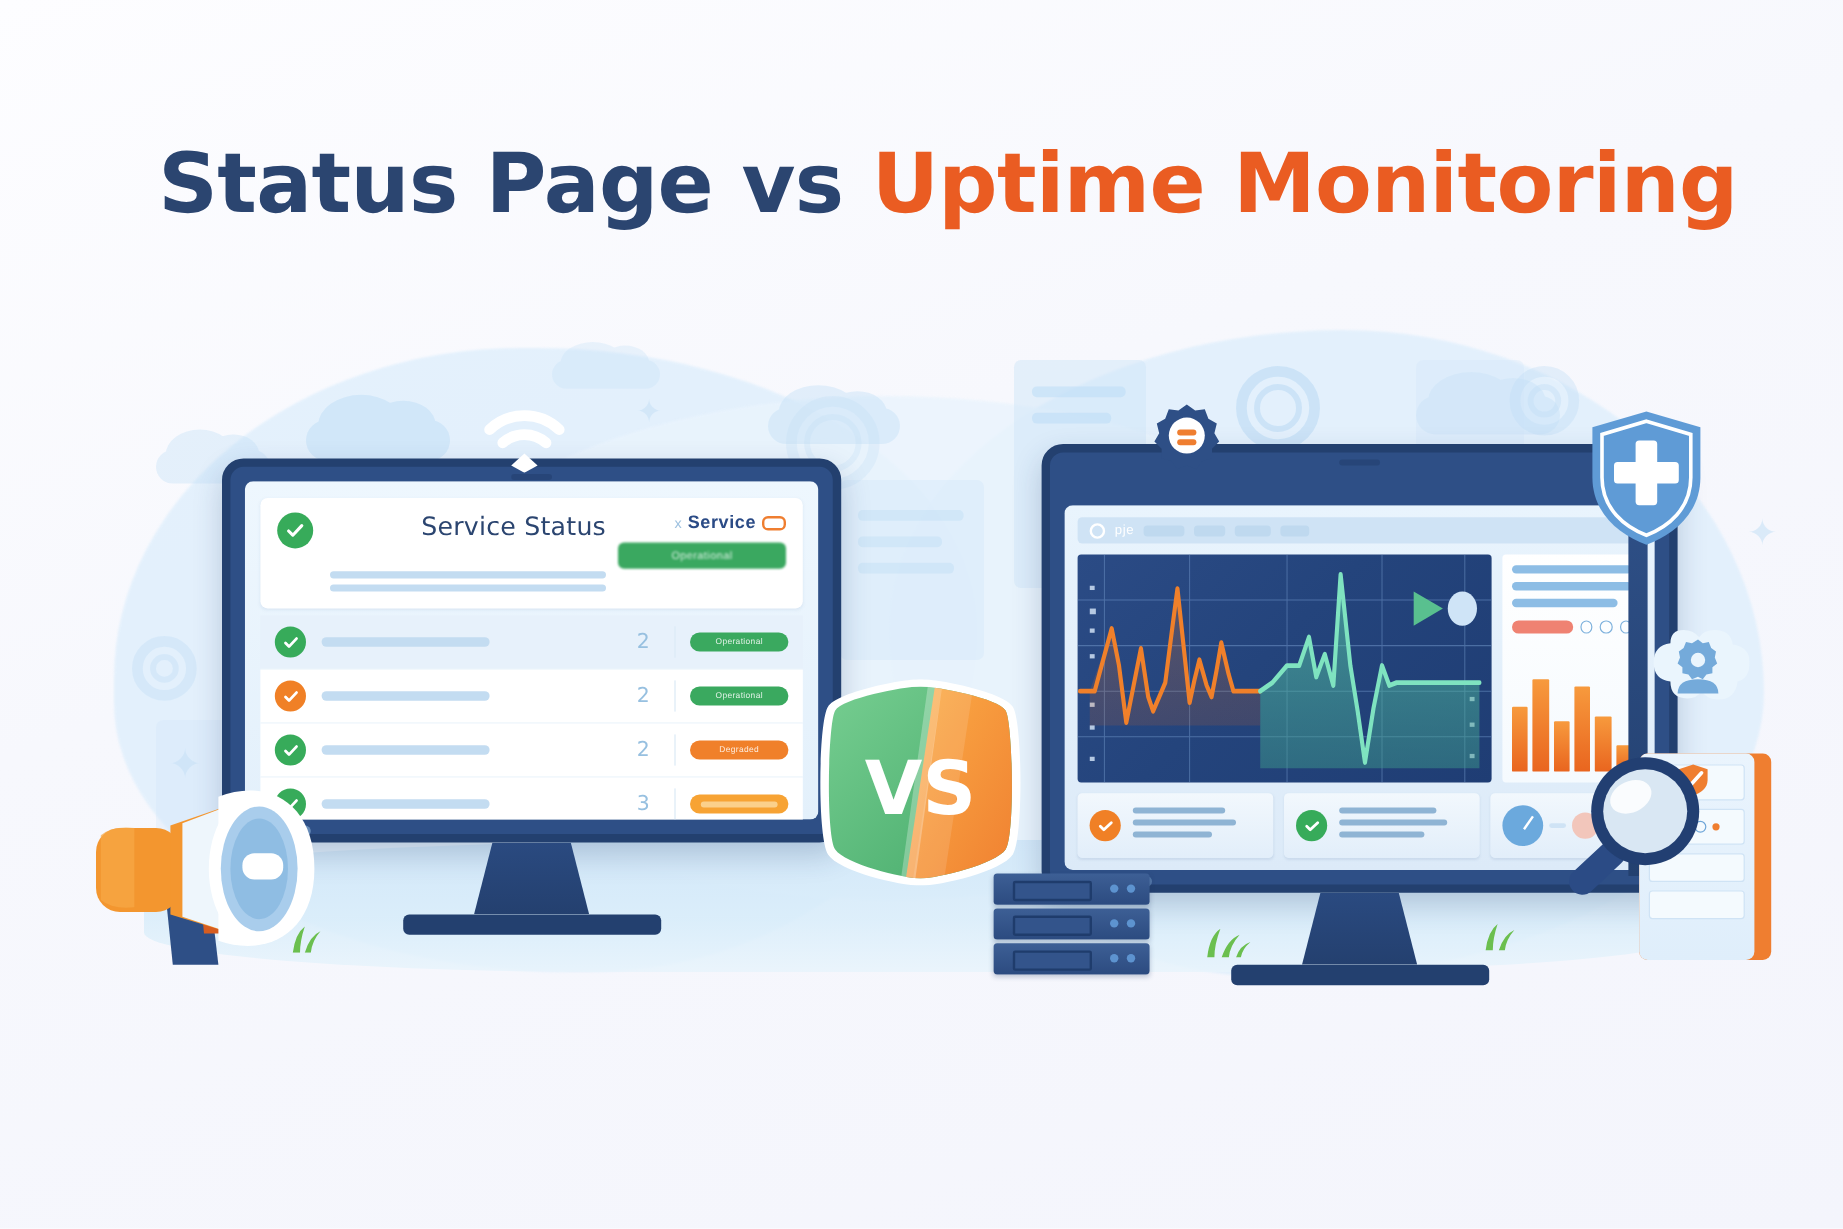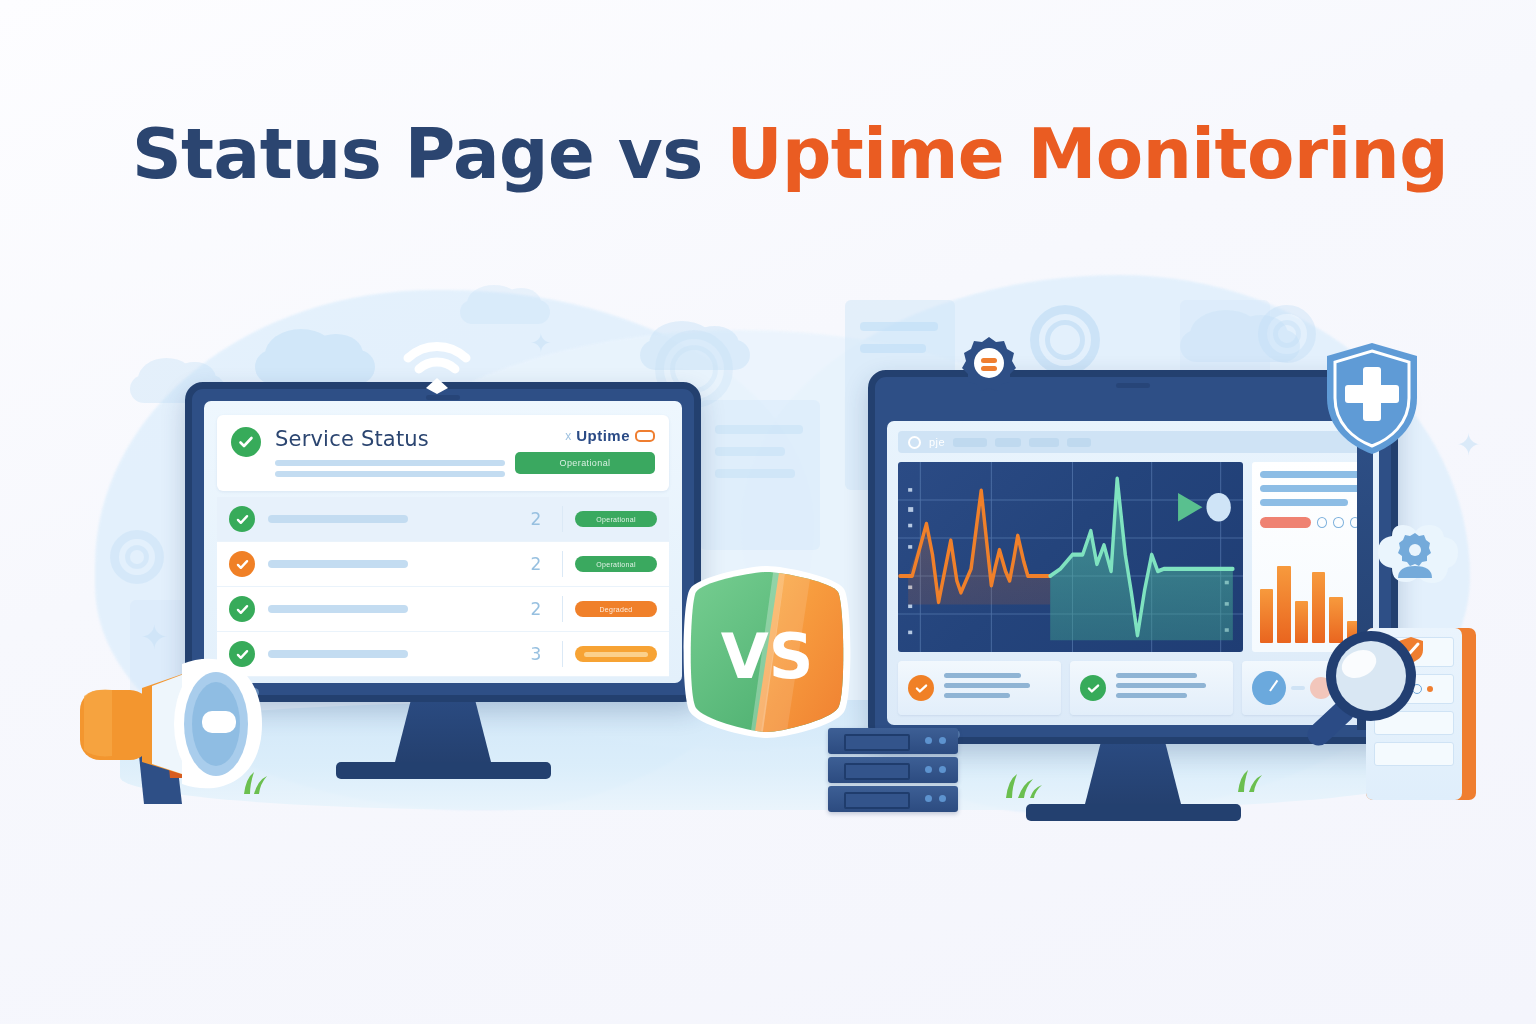--- a/index.html
+++ b/index.html
@@ -204,21 +204,22 @@
   .check.green { background: #37ab5a; }
   .check.orange { background: #f08026; }
   .check svg { display:block; }
   .hdr-mid { flex: 1; margin-left: 14px; }
   .hdr-title {
     font-family: "DejaVu Sans", sans-serif;
     color: #2b4570;
     font-size: 21px;
     font-weight: 400;
     letter-spacing: .2px;
-    margin-bottom: 9px;
+    margin-bottom: 25px;
+    text-align: right;
   }
   .skel {
     background: #c3dcf1;
     border-radius: 4px;
     height: 6px;
   }
   .hdr-right { width: 140px; margin-left: 10px; text-align: right; }
   .logo-row {
     display: flex; align-items: center; justify-content: flex-end;
     gap: 5px; margin-bottom: 8px;
@@ -525,21 +526,21 @@
                 </svg>
             </div>
             <div class="hdr-mid">
               <div class="hdr-title">Service Status</div>
               <div class="skel" style="width:100%; margin-bottom:5px;"></div>
               <div class="skel" style="width:100%;"></div>
             </div>
             <div class="hdr-right">
               <div class="logo-row">
                 <span class="logo-x">x</span>
-                <span class="logo-text">Uptime</span>
+                <span class="logo-text">Service</span>
                 <span class="logo-mark"></span>
               </div>
               <div class="badge-green">Operational</div>
             </div>
           </div>
 
           <div class="status-rows">
 
             <div class="status-row alt">
               <div class="check green" style="width:26px;height:26px;">

